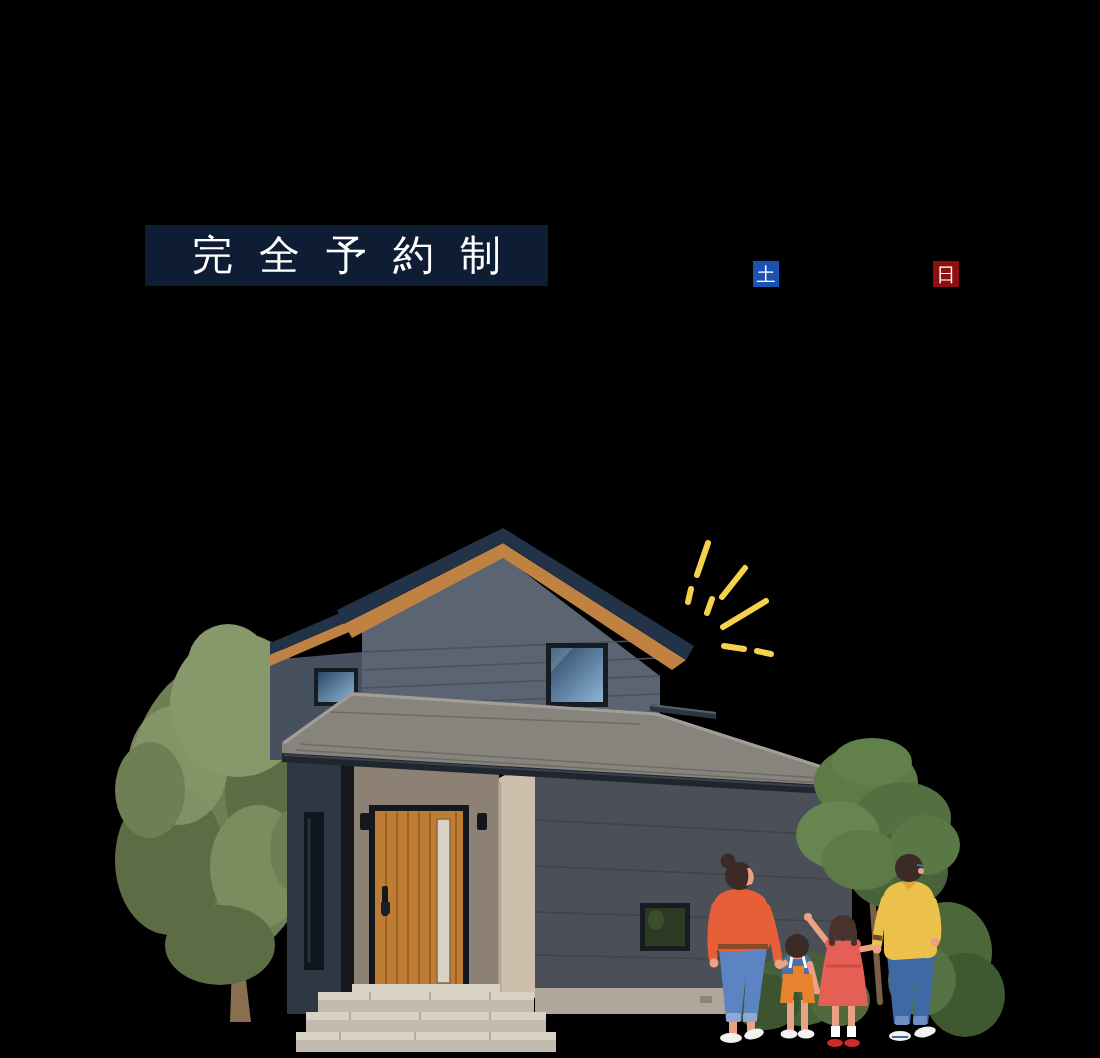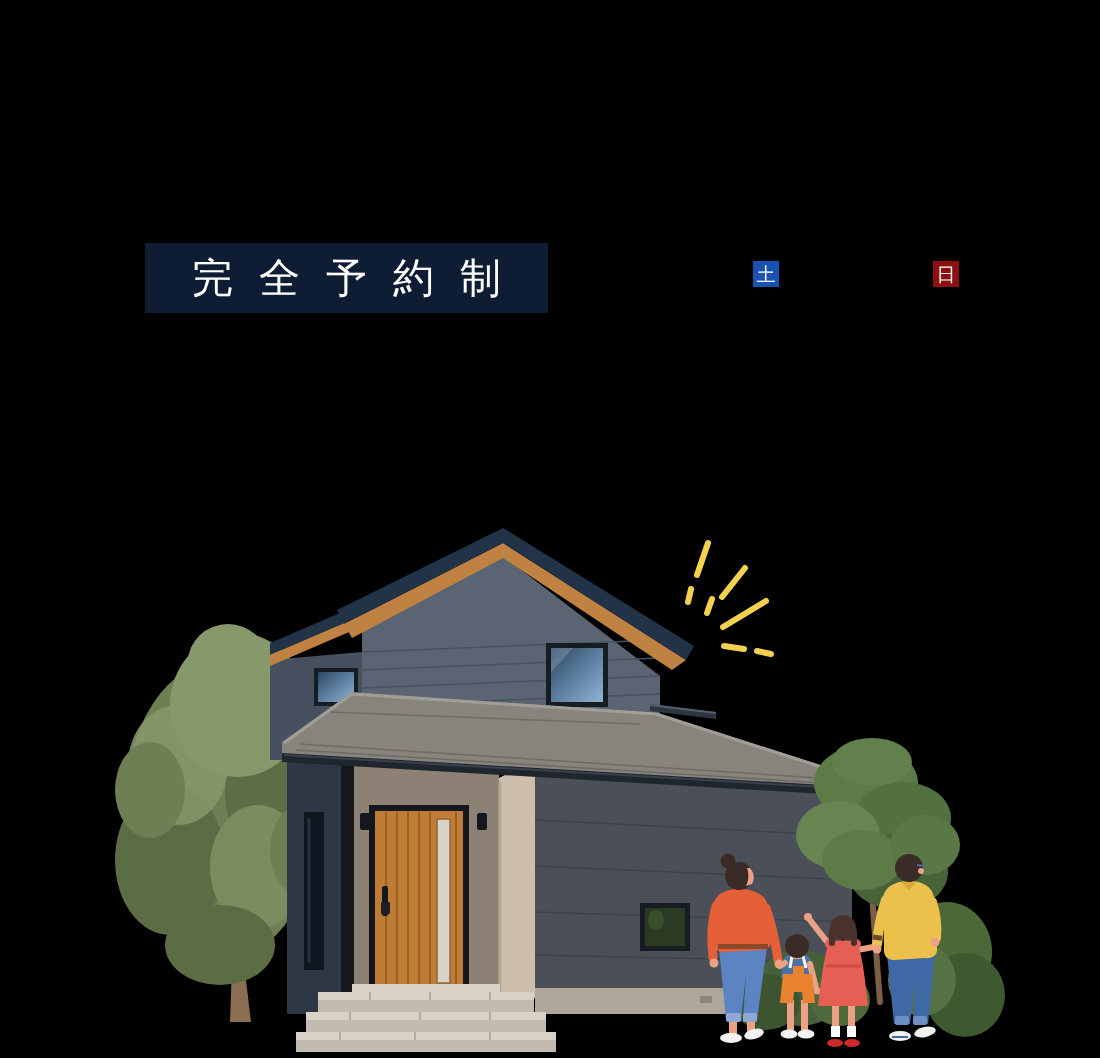--- a/index.html
+++ b/index.html
@@ -1,20 +1,20 @@
 <!DOCTYPE html>
 <html style="--page-bg: #000000; --badge-navy: #0e1d34; --badge-text: #ffffff; --sat-blue: #1a52b3; --sun-red: #8c1010; --sparkle: #f6d14e; --roof-navy: #223247; --soffit-wood: #c08243; --siding-lit: #5a6473; --siding-line: #49525f; --siding-wing: #46505e; --siding-dark: #2e3744; --shingle: #87847d; --shingle-line: #6e6b65; --shingle-hi: #a19e97; --fascia: #20262e; --wall-taupe: #8d8176; --pillar-beige: #cdbfac; --wall-front: #4b5058; --wall-front-line: #3f444b; --foundation: #b0a79c; --door-frame: #14181d; --door-wood: #bf7c34; --door-plank: #9a6120; --door-glass: #d9d1c5; --window-frame: #171c23; --glass-dark: #2b4866; --glass-light: #8fb4d6; --window-green: #2b3a22; --step-top: #d8d1c6; --step-face: #c3bab0; --step-edge: #a89f93; --tree-green: #6e7f53; --tree-green-dark: #5c6c44; --tree-green-light: #87986b; --trunk: #8a6e50; --branch: #7b5f45; --bush-green: #4c6839; --skin: #eba184; --hair: #3a2b27; --hair-brown: #4a322c; --mom-top: #e56038; --mom-jeans: #5c84c2; --jeans-cuff: #8fa9d4; --belt: #8a4a28; --boy-shirt: #4a70a8; --boy-overall: #e8822f; --girl-dress: #e55f55; --girl-shoes: #cd2b2b; --dad-shirt: #ecc14b; --dad-jeans: #3f69a5; --shoe-white: #f2f2f0;"><head>
 <meta charset="utf-8">
 <style>
   html,body{margin:0;padding:0;background:#000;}
   .stage{position:relative;width:1100px;height:1058px;background:var(--page-bg,#000);overflow:hidden;
          font-family:"Liberation Serif","DejaVu Serif",serif;}
   
-  .badge-main{position:absolute;left:145px;top:225px;width:403px;height:70px;
-    background:var(--badge-navy);color:var(--badge-text);display:flex;align-items:center;justify-content:center;margin-top:18px;}
+  .badge-main{position:absolute;left:145px;top:225px;width:403px;height:61px;
+    background:var(--badge-navy);color:var(--badge-text);display:flex;align-items:center;justify-content:center;}
   .badge-main span{font-size:41px;letter-spacing:26px;margin-right:-26px;font-weight:500;}
   .badge-day{position:absolute;width:26px;height:26px;color:var(--badge-text);
     display:flex;align-items:center;justify-content:center;font-size:19px;line-height:1;}
   .badge-sat{left:753px;top:261px;background:var(--sat-blue);}
   .badge-sun{left:933px;top:261px;background:var(--sun-red);}
   
   .scene{position:absolute;left:0;top:0;}
   .tG{fill:var(--tree-green)}.tGd{fill:var(--tree-green-dark)}.tGl{fill:var(--tree-green-light)}
   .trk{fill:var(--trunk)}
   .br{stroke:var(--branch);fill:none;stroke-linecap:round}

